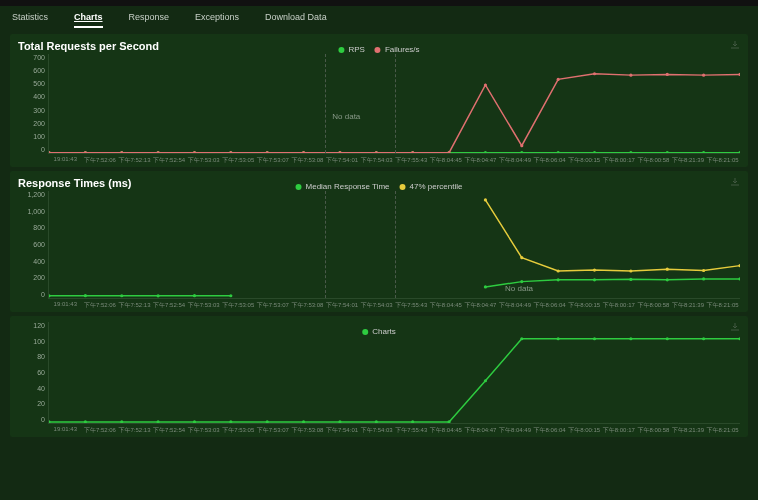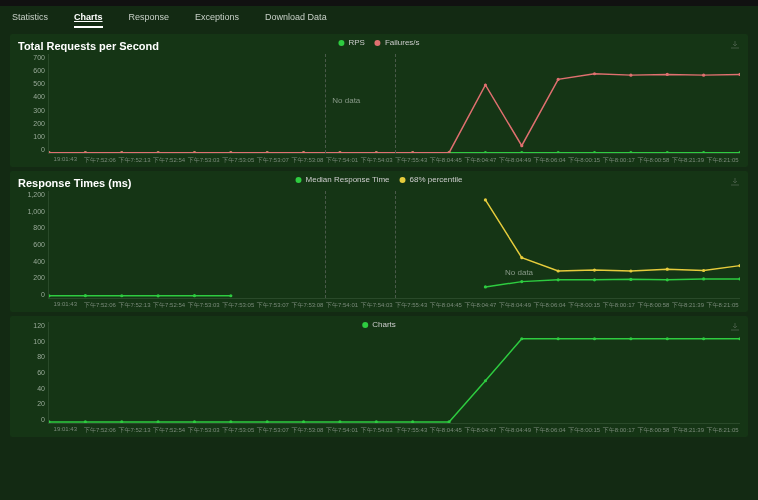--- a/index.html
+++ b/index.html
@@ -39,21 +39,21 @@
     position: relative;
   }
   .panel-title {
     color: #fff;
     font-size: 11px;
     font-weight: bold;
     margin-bottom: 2px;
   }
   .legend {
     position: absolute;
-    top: 4px;
+    top: 11px;
     left: 50%;
     transform: translateX(-50%);
     display: flex;
     gap: 10px;
     font-size: 8px;
     color: #ccc;
     align-items: center;
   }
   .legend-item { display: flex; align-items: center; gap: 4px; }
   .dot { width: 6px; height: 6px; border-radius: 50%; display: inline-block; }
@@ -94,20 +94,21 @@
     font-size: 6px;
     color: #7a8a7a;
     padding-top: 2px;
     overflow: hidden;
   }
   .xaxis span { flex: 1; text-align: center; white-space: nowrap; overflow: hidden; }
   .no-data {
     position: absolute;
     font-size: 8px;
     color: #889988;
+    margin-top: 16px;
   }
   .vline {
     position: absolute;
     top: 0; bottom: 0;
     border-left: 1px dashed #4a5a4a;
     width: 0;
   }
 </style>
 </head>
 <body>
@@ -226,21 +227,21 @@
 
   <div class="panel">
     <div class="panel-title">Response Times (ms)</div>
     <div class="legend">
       <div class="legend-item">
           <span class="dot green"></span>
           <span>Median Response Time</span>
         </div>
       <div class="legend-item">
           <span class="dot yellow"></span>
-          <span>68% percentile</span>
+          <span>47% percentile</span>
         </div>
     </div>
     <div class="dl-icon"><svg viewBox="0 0 10 10">
           <path d="M5 1 L5 6 M3 4 L5 6 L7 4 M1 8 L9 8" stroke-width="1"></path>
         </svg></div>
     <div class="chart-wrap">
       <div class="yaxis" id="yaxis-rt">
           <span>0</span>
           <span>200</span>
           <span>400</span>

